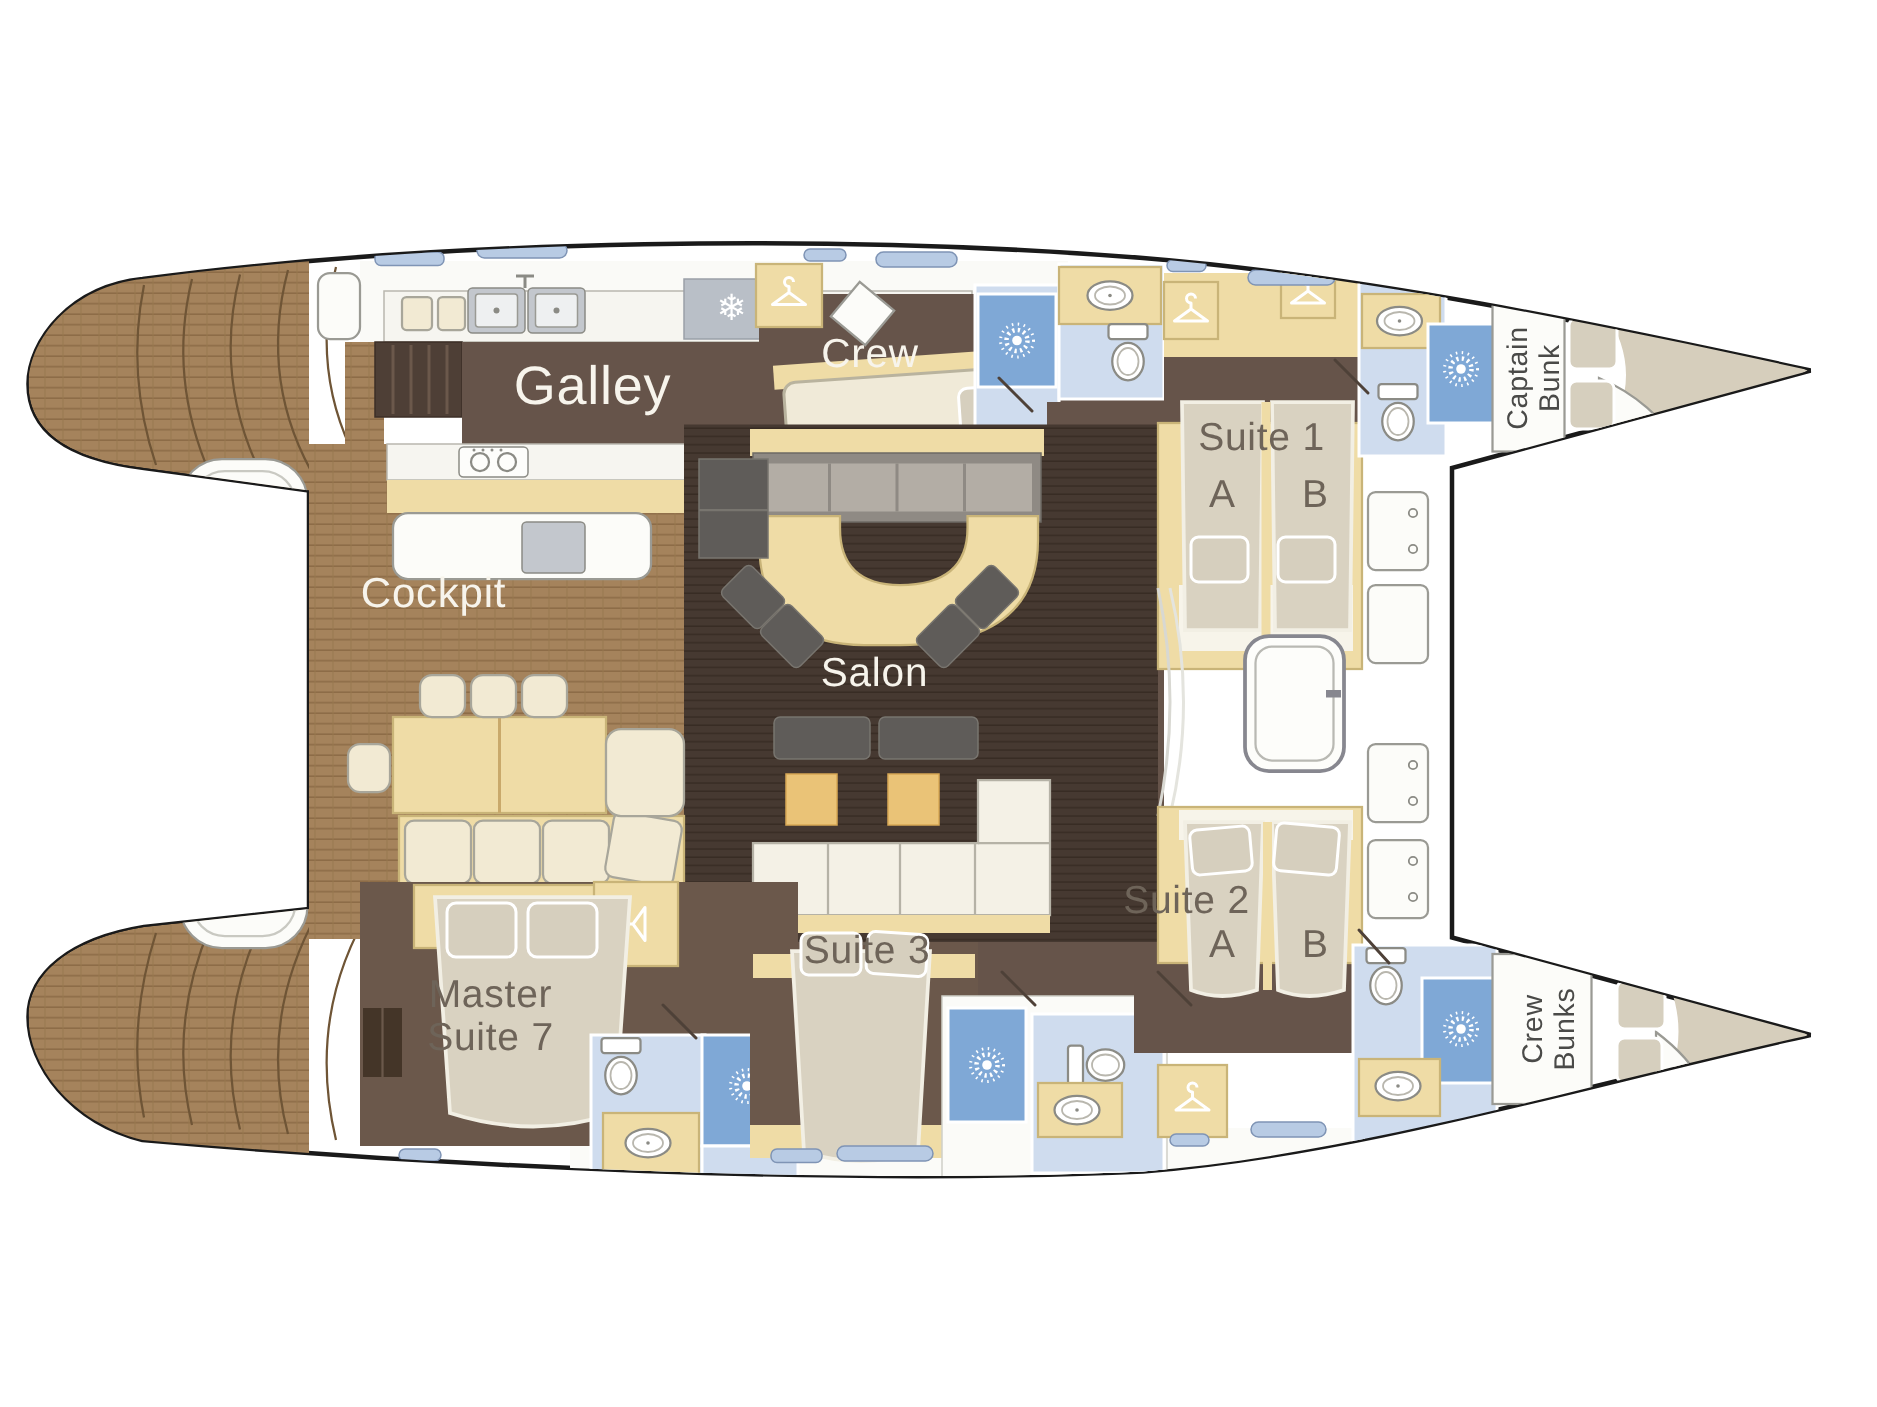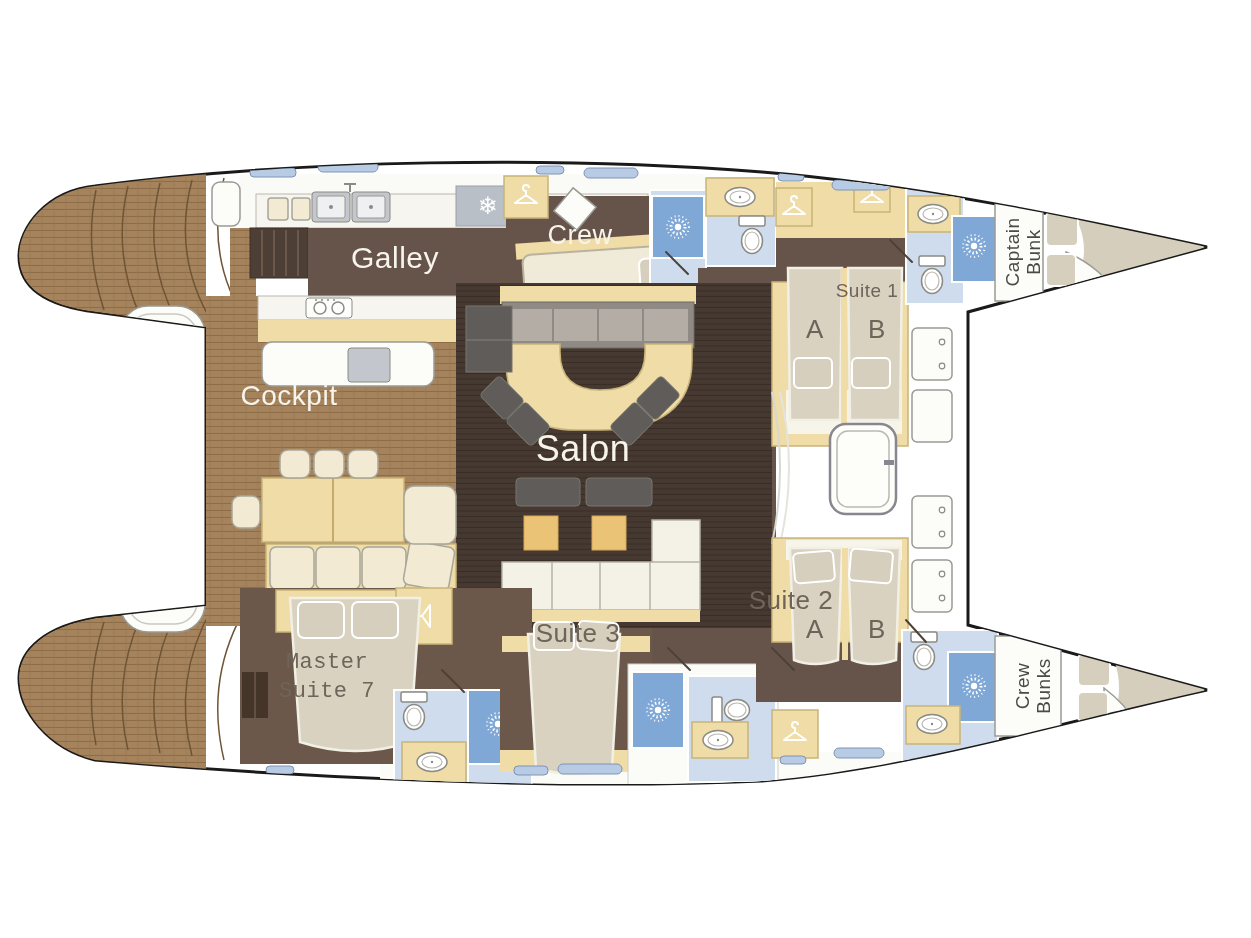--- a/index.html
+++ b/index.html
@@ -349,36 +349,36 @@
       <rect x="832" y="180" width="58" height="10" rx="5" class="win"></rect>
       <rect x="266" y="766" width="28" height="8" rx="4" class="win"></rect>
       <rect x="514" y="766" width="34" height="9" rx="4" class="win"></rect>
       <rect x="558" y="764" width="64" height="10" rx="5" class="win"></rect>
       <rect x="780" y="756" width="26" height="8" rx="4" class="win"></rect>
       <rect x="834" y="748" width="50" height="10" rx="5" class="win"></rect>
     </g>
   </g>
 </svg>
 
-<div class="lbl white" style="left:395px;top:258px;font-size:30px;">Galley</div>
+<div class="lbl white" style="left:395px;top:258px;font-size:36px;">Galley</div>
 <div class="lbl white" style="left:580px;top:236px;font-size:27px;">Crew</div>
 <div class="lbl white" style="left:289px;top:396px;font-size:28px;">Cockpit</div>
-<div class="lbl white" style="left:583px;top:449px;font-size:36px;">Salon</div>
-
-<div class="lbl gray" style="left:867px;top:291px;font-size:19px;">Suite 1</div>
+<div class="lbl white" style="left:583px;top:449px;font-size:27px;">Salon</div>
+
+<div class="lbl gray" style="left:841px;top:291px;font-size:26px;">Suite 1</div>
 <div class="lbl gray" style="left:815px;top:329px;font-size:26px;">A</div>
 <div class="lbl gray" style="left:877px;top:329px;font-size:26px;">B</div>
 
 <div class="lbl gray" style="left:791px;top:600px;font-size:26px;">Suite 2</div>
 <div class="lbl gray" style="left:815px;top:629px;font-size:26px;">A</div>
 <div class="lbl gray" style="left:877px;top:629px;font-size:26px;">B</div>
 
 <div class="lbl gray" style="left:578px;top:633px;font-size:26px;">Suite 3</div>
 
-<div class="lbl gray" style="left:327px;top:677px;font-size:22px;line-height:29px;font-family:Liberation Mono, monospace;">
+<div class="lbl gray" style="left:327px;top:677px;font-size:26px;line-height:29px;">
   <div>Master</div>
   <div>Suite 7</div>
 </div>
 
 <div class="lbl rot" style="left:1023px;top:252px;font-size:19px;line-height:21px;">
   <div>Captain</div>
   <div>Bunk</div>
 </div>
 
 <div class="lbl rot" style="left:1033px;top:686px;font-size:19px;line-height:21px;">

